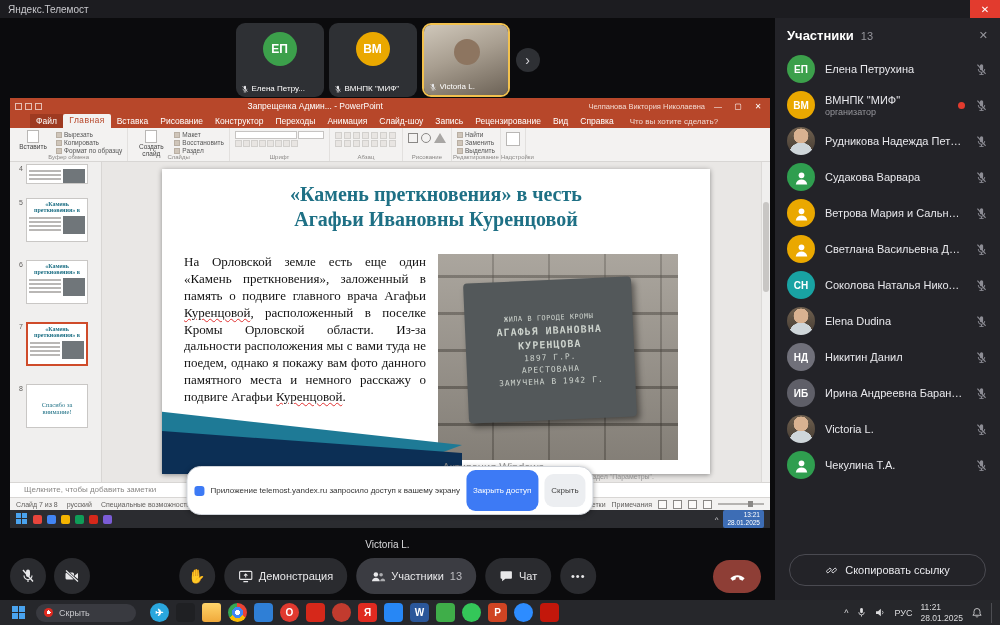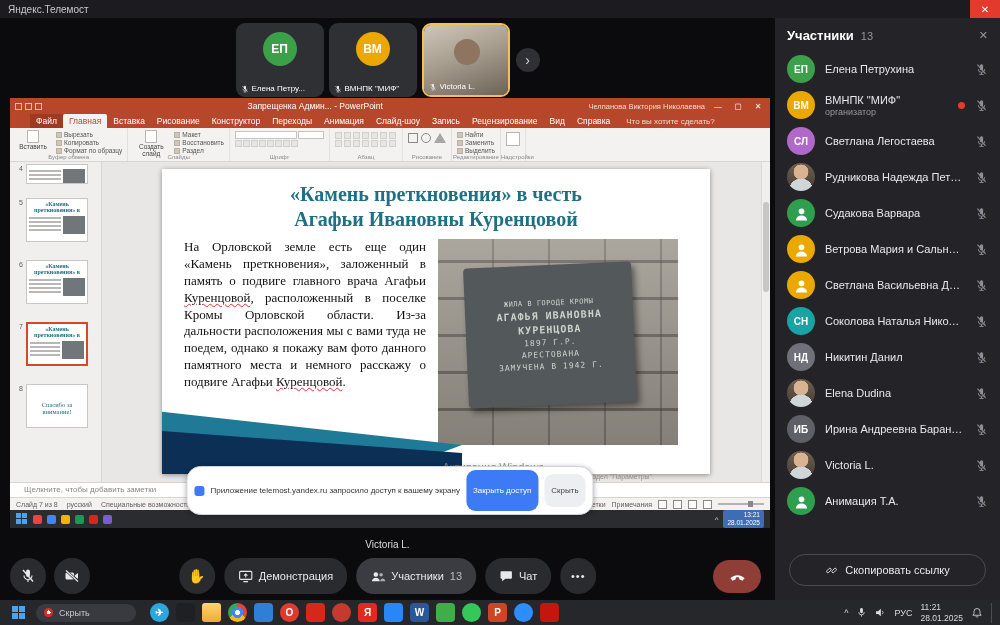--- a/index.html
+++ b/index.html
@@ -32,21 +32,21 @@
 .ppt-titlebar{height:16px;background:#b7472a;color:#fff;display:flex;align-items:center;padding:0 5px;gap:6px;flex:none;}
 .qat{display:flex;gap:3px;}
 .qat i{width:7px;height:7px;border:1px solid rgba(255,255,255,.65);display:block;}
 .ppt-title{margin:0 auto;font-size:8.5px;white-space:nowrap;}
 .ppt-account{font-size:7.5px;color:#f3d9d0;white-space:nowrap;}
 .wc{width:14px;text-align:center;font-size:8px;}
 .ppt-tabs{height:14px;background:#b7472a;display:flex;align-items:flex-end;padding-left:20px;flex:none;}
 .tabs-host{display:flex;}
 .tab{color:#fff;font-size:8.5px;padding:2px 6px 2px;white-space:nowrap;}
 .tab.file{background:#9e3a21;}
-.tab.active{background:#f3f2f1;color:#b7472a;border-radius:2px 2px 0 0;}
+.tab.active{background:#f3f2f1;color:#b7472a;border-radius:2px 2px 0 0;font-family:Liberation Mono, monospace;}
 .tabs-hint{color:#f0d9d2;font-size:8px;margin-left:10px;padding-bottom:2px;white-space:nowrap;}
 .ppt-ribbon{height:34px;background:#f3f2f1;border-bottom:1px solid #d8d6d4;display:flex;flex:none;overflow:hidden;}
 .rgroup{position:relative;border-right:1px solid #e2e0de;padding:2px 5px 8px;flex:none;}
 .rg-content{display:flex;gap:5px;align-items:flex-start;height:23px;}
 .rg-label{position:absolute;bottom:1px;left:0;right:0;text-align:center;font-size:6px;color:#8a8886;white-space:nowrap;}
 .big-btn{display:flex;flex-direction:column;align-items:center;width:36px;}
 .big-btn .bicon{width:12px;height:13px;background:#fff;border:1px solid #b9b7b5;margin-bottom:1px;}
 .big-btn .blab{font-size:6.5px;color:#444;text-align:center;line-height:1.05;}
 .mini-col{display:flex;flex-direction:column;gap:1px;padding-top:1px;}
 .mini{display:flex;align-items:center;gap:2px;font-size:6.5px;color:#555;white-space:nowrap;}
@@ -73,21 +73,21 @@
 .thumb.sel{border:2px solid #cf4b2a;}
 .thead{font-family:"Liberation Serif",serif;font-size:6px;line-height:1.05;color:#1e7085;font-weight:bold;text-align:center;max-height:13px;overflow:hidden;}
 .tbody2{display:flex;gap:2px;margin-top:2px;}
 .tlines{display:flex;flex-direction:column;gap:2px;flex:1;padding-top:1px;}
 .tlines i{height:2px;background:#b9b7b5;display:block;}
 .timg{width:22px;height:18px;background:#70767a;display:block;flex:none;}
 .tthanks{font-family:"Liberation Serif",serif;font-size:6.5px;color:#1e7085;text-align:center;margin-top:14px;}
 .editarea{flex:1;position:relative;overflow:hidden;}
 .slide{position:absolute;left:50%;top:7px;transform:translateX(-50%);width:548px;height:305px;background:#fff;box-shadow:0 1px 5px rgba(0,0,0,.4);overflow:hidden;}
 .s-title{margin-top:13px;text-align:center;font-family:"Liberation Serif",serif;font-weight:bold;font-size:20px;line-height:1.25;color:#1e7085;}
-.slide-row{display:flex;margin:7px 16px 0 22px;gap:12px;}
+.slide-row{display:flex;margin:22px 16px 0 22px;gap:12px;}
 .sbody{width:242px;font-family:"Liberation Serif",serif;font-size:13px;line-height:1.3;text-align:justify;color:#111;}
 .missp{text-decoration:underline;text-decoration-style:wavy;text-decoration-color:#e03131;text-decoration-thickness:1px;}
 .photo{width:240px;height:206px;position:relative;flex:none;background-color:#9d978e;background-image:linear-gradient(rgba(255,255,255,.14),rgba(0,0,0,.16)),repeating-linear-gradient(0deg,transparent 0 34px,rgba(60,55,48,.5) 34px 37px),repeating-linear-gradient(90deg,transparent 0 54px,rgba(60,55,48,.35) 54px 56px);}
 .plaque{position:absolute;left:28px;top:26px;width:168px;height:140px;background:#53585a;border-radius:4px;transform:rotate(-2.5deg);box-shadow:3px 4px 6px rgba(0,0,0,.45);color:#ccd2cc;display:flex;flex-direction:column;align-items:center;justify-content:center;gap:3px;font-family:"DejaVu Sans Mono",monospace;text-align:center;}
 .pl-s{font-size:7px;letter-spacing:.5px;}
 .pl-b{font-size:10px;font-weight:bold;letter-spacing:1px;}
 .pl-m{font-size:8px;letter-spacing:1px;}
 .w-teal{position:absolute;left:0;bottom:0;width:300px;height:76px;background:#1e7a96;clip-path:polygon(0 18%,100% 62%,74% 100%,0 100%);}
 .w-navy{position:absolute;left:0;bottom:0;width:300px;height:50px;background:#0c2f55;clip-path:polygon(0 14%,100% 58%,100% 100%,0 100%);}
 .activation{position:absolute;right:116px;bottom:2px;color:#8a8a8a;opacity:.9;}
@@ -622,33 +622,20 @@
           <i class="pdot"></i>
           <svg viewBox="0 0 16 16" class="p-mic">
             <rect x="6" y="1.5" width="4" height="7.5" rx="2" fill="currentColor"></rect>
             <path d="M4 7.5a4 4 0 0 0 8 0" fill="none" stroke="currentColor" stroke-width="1.2"></path>
             <line x1="8" y1="11.5" x2="8" y2="14" stroke="currentColor" stroke-width="1.2"></line>
             <line x1="5.4" y1="14" x2="10.6" y2="14" stroke="currentColor" stroke-width="1.2"></line>
             <line x1="3" y1="2" x2="13" y2="13.5" stroke="currentColor" stroke-width="1.4"></line>
           </svg>
         </div>
         <div class="prow">
-          <div class="pav" style="background: rgb(176, 105, 201);">СЛ</div>
-          <div class="pnm">
-            <div class="pname">Светлана Легостаева</div>
-          </div>
-          <svg viewBox="0 0 16 16" class="p-mic">
-            <rect x="6" y="1.5" width="4" height="7.5" rx="2" fill="currentColor"></rect>
-            <path d="M4 7.5a4 4 0 0 0 8 0" fill="none" stroke="currentColor" stroke-width="1.2"></path>
-            <line x1="8" y1="11.5" x2="8" y2="14" stroke="currentColor" stroke-width="1.2"></line>
-            <line x1="5.4" y1="14" x2="10.6" y2="14" stroke="currentColor" stroke-width="1.2"></line>
-            <line x1="3" y1="2" x2="13" y2="13.5" stroke="currentColor" stroke-width="1.4"></line>
-          </svg>
-        </div>
-        <div class="prow">
           <div class="pav ph"></div>
           <div class="pnm">
             <div class="pname">Рудникова Надежда Петров...</div>
           </div>
           <svg viewBox="0 0 16 16" class="p-mic">
             <rect x="6" y="1.5" width="4" height="7.5" rx="2" fill="currentColor"></rect>
             <path d="M4 7.5a4 4 0 0 0 8 0" fill="none" stroke="currentColor" stroke-width="1.2"></path>
             <line x1="8" y1="11.5" x2="8" y2="14" stroke="currentColor" stroke-width="1.2"></line>
             <line x1="5.4" y1="14" x2="10.6" y2="14" stroke="currentColor" stroke-width="1.2"></line>
             <line x1="3" y1="2" x2="13" y2="13.5" stroke="currentColor" stroke-width="1.4"></line>
@@ -715,36 +702,36 @@
           </div>
           <svg viewBox="0 0 16 16" class="p-mic">
             <rect x="6" y="1.5" width="4" height="7.5" rx="2" fill="currentColor"></rect>
             <path d="M4 7.5a4 4 0 0 0 8 0" fill="none" stroke="currentColor" stroke-width="1.2"></path>
             <line x1="8" y1="11.5" x2="8" y2="14" stroke="currentColor" stroke-width="1.2"></line>
             <line x1="5.4" y1="14" x2="10.6" y2="14" stroke="currentColor" stroke-width="1.2"></line>
             <line x1="3" y1="2" x2="13" y2="13.5" stroke="currentColor" stroke-width="1.4"></line>
           </svg>
         </div>
         <div class="prow">
+          <div class="pav ph"></div>
+          <div class="pnm">
+            <div class="pname">Elena Dudina</div>
+          </div>
+          <svg viewBox="0 0 16 16" class="p-mic">
+            <rect x="6" y="1.5" width="4" height="7.5" rx="2" fill="currentColor"></rect>
+            <path d="M4 7.5a4 4 0 0 0 8 0" fill="none" stroke="currentColor" stroke-width="1.2"></path>
+            <line x1="8" y1="11.5" x2="8" y2="14" stroke="currentColor" stroke-width="1.2"></line>
+            <line x1="5.4" y1="14" x2="10.6" y2="14" stroke="currentColor" stroke-width="1.2"></line>
+            <line x1="3" y1="2" x2="13" y2="13.5" stroke="currentColor" stroke-width="1.4"></line>
+          </svg>
+        </div>
+        <div class="prow">
           <div class="pav" style="background: rgb(112, 112, 122);">НД</div>
           <div class="pnm">
             <div class="pname">Никитин Данил</div>
-          </div>
-          <svg viewBox="0 0 16 16" class="p-mic">
-            <rect x="6" y="1.5" width="4" height="7.5" rx="2" fill="currentColor"></rect>
-            <path d="M4 7.5a4 4 0 0 0 8 0" fill="none" stroke="currentColor" stroke-width="1.2"></path>
-            <line x1="8" y1="11.5" x2="8" y2="14" stroke="currentColor" stroke-width="1.2"></line>
-            <line x1="5.4" y1="14" x2="10.6" y2="14" stroke="currentColor" stroke-width="1.2"></line>
-            <line x1="3" y1="2" x2="13" y2="13.5" stroke="currentColor" stroke-width="1.4"></line>
-          </svg>
-        </div>
-        <div class="prow">
-          <div class="pav ph"></div>
-          <div class="pnm">
-            <div class="pname">Elena Dudina</div>
           </div>
           <svg viewBox="0 0 16 16" class="p-mic">
             <rect x="6" y="1.5" width="4" height="7.5" rx="2" fill="currentColor"></rect>
             <path d="M4 7.5a4 4 0 0 0 8 0" fill="none" stroke="currentColor" stroke-width="1.2"></path>
             <line x1="8" y1="11.5" x2="8" y2="14" stroke="currentColor" stroke-width="1.2"></line>
             <line x1="5.4" y1="14" x2="10.6" y2="14" stroke="currentColor" stroke-width="1.2"></line>
             <line x1="3" y1="2" x2="13" y2="13.5" stroke="currentColor" stroke-width="1.4"></line>
           </svg>
         </div>
         <div class="prow">
@@ -774,21 +761,21 @@
           </svg>
         </div>
         <div class="prow">
           <div class="pav" style="background: rgb(47, 158, 79);">
             <svg viewBox="0 0 16 16">
               <circle cx="8" cy="5" r="2.7" fill="#fff"></circle>
               <path d="M2.6 13.6c.5-3 2.6-4.6 5.4-4.6s4.9 1.6 5.4 4.6z" fill="#fff"></path>
             </svg>
           </div>
           <div class="pnm">
-            <div class="pname">Анимация Т.А.</div>
+            <div class="pname">Чекулина Т.А.</div>
           </div>
           <svg viewBox="0 0 16 16" class="p-mic">
             <rect x="6" y="1.5" width="4" height="7.5" rx="2" fill="currentColor"></rect>
             <path d="M4 7.5a4 4 0 0 0 8 0" fill="none" stroke="currentColor" stroke-width="1.2"></path>
             <line x1="8" y1="11.5" x2="8" y2="14" stroke="currentColor" stroke-width="1.2"></line>
             <line x1="5.4" y1="14" x2="10.6" y2="14" stroke="currentColor" stroke-width="1.2"></line>
             <line x1="3" y1="2" x2="13" y2="13.5" stroke="currentColor" stroke-width="1.4"></line>
           </svg>
         </div>
       </div>

